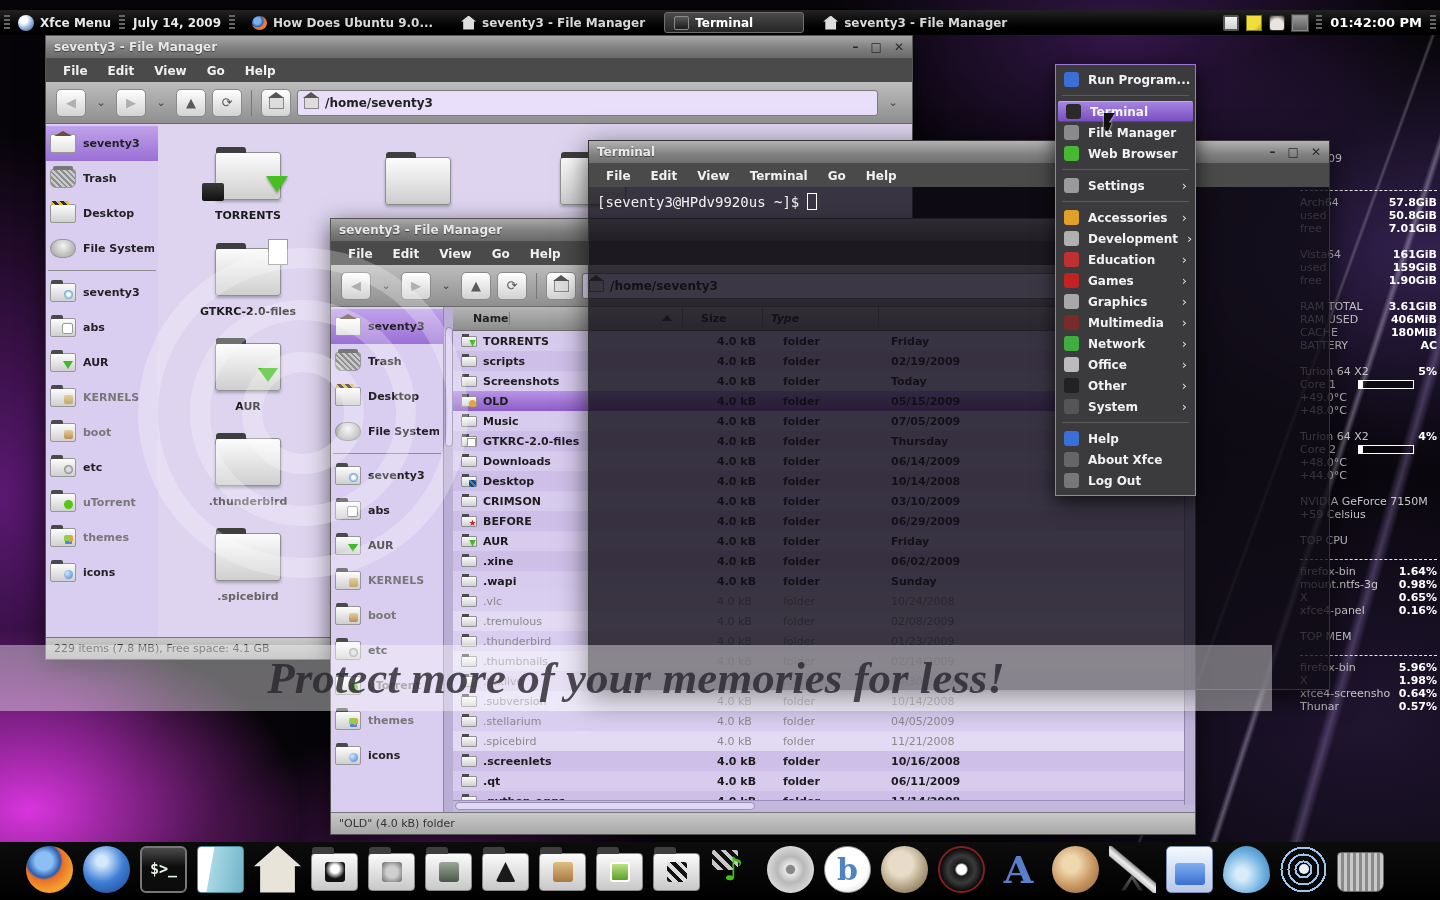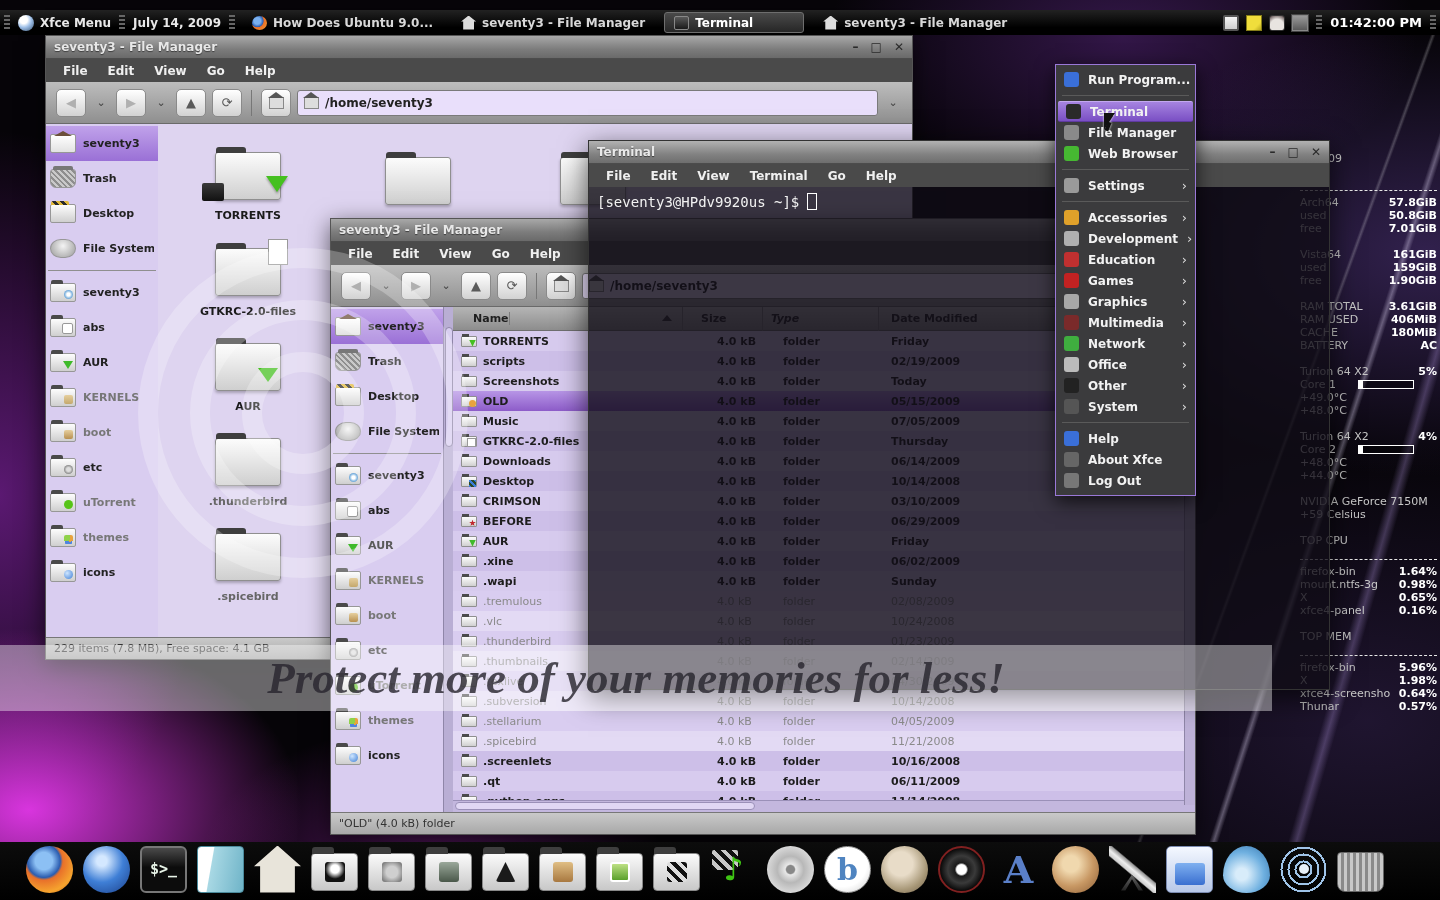--- a/index.html
+++ b/index.html
@@ -748,21 +748,20 @@
         </div>
       </div>
     <div class="side-scroll">
         <i></i>
       </div>
     <div class="listwrap">
       <div class="listhead">
         <span><span>Name</span><i class="sort-caret"></i></span>
         <span class="h-size">Size</span>
         <span class="h-type">Type</span>
-        <span class="h-date">Date Modified</span>
       </div>
       <div class="rows">
 
           <div class="lrow">
             <span class="cell c-name">
               <span class="r-ic ric-torrents"></span>
               <span>TORRENTS</span>
             </span>
             <span class="cell c-size">4.0 kB</span>
             <span class="cell c-type">folder</span>
@@ -885,35 +884,35 @@
               <span>.wapi</span>
             </span>
             <span class="cell c-size">4.0 kB</span>
             <span class="cell c-type">folder</span>
             <span class="cell c-date">Sunday</span>
           </div>
 
           <div class="lrow dim">
             <span class="cell c-name">
               <span class="r-ic"></span>
+              <span>.vlc</span>
+            </span>
+            <span class="cell c-size">4.0 kB</span>
+            <span class="cell c-type">folder</span>
+            <span class="cell c-date">10/24/2008</span>
+          </div>
+
+          <div class="lrow dim">
+            <span class="cell c-name">
+              <span class="r-ic"></span>
               <span>.tremulous</span>
             </span>
             <span class="cell c-size">4.0 kB</span>
             <span class="cell c-type">folder</span>
             <span class="cell c-date">02/08/2009</span>
-          </div>
-
-          <div class="lrow dim">
-            <span class="cell c-name">
-              <span class="r-ic"></span>
-              <span>.vlc</span>
-            </span>
-            <span class="cell c-size">4.0 kB</span>
-            <span class="cell c-type">folder</span>
-            <span class="cell c-date">10/24/2008</span>
           </div>
 
           <div class="lrow dim">
             <span class="cell c-name">
               <span class="r-ic"></span>
               <span>.thunderbird</span>
             </span>
             <span class="cell c-size">4.0 kB</span>
             <span class="cell c-type">folder</span>
             <span class="cell c-date">01/23/2009</span>

